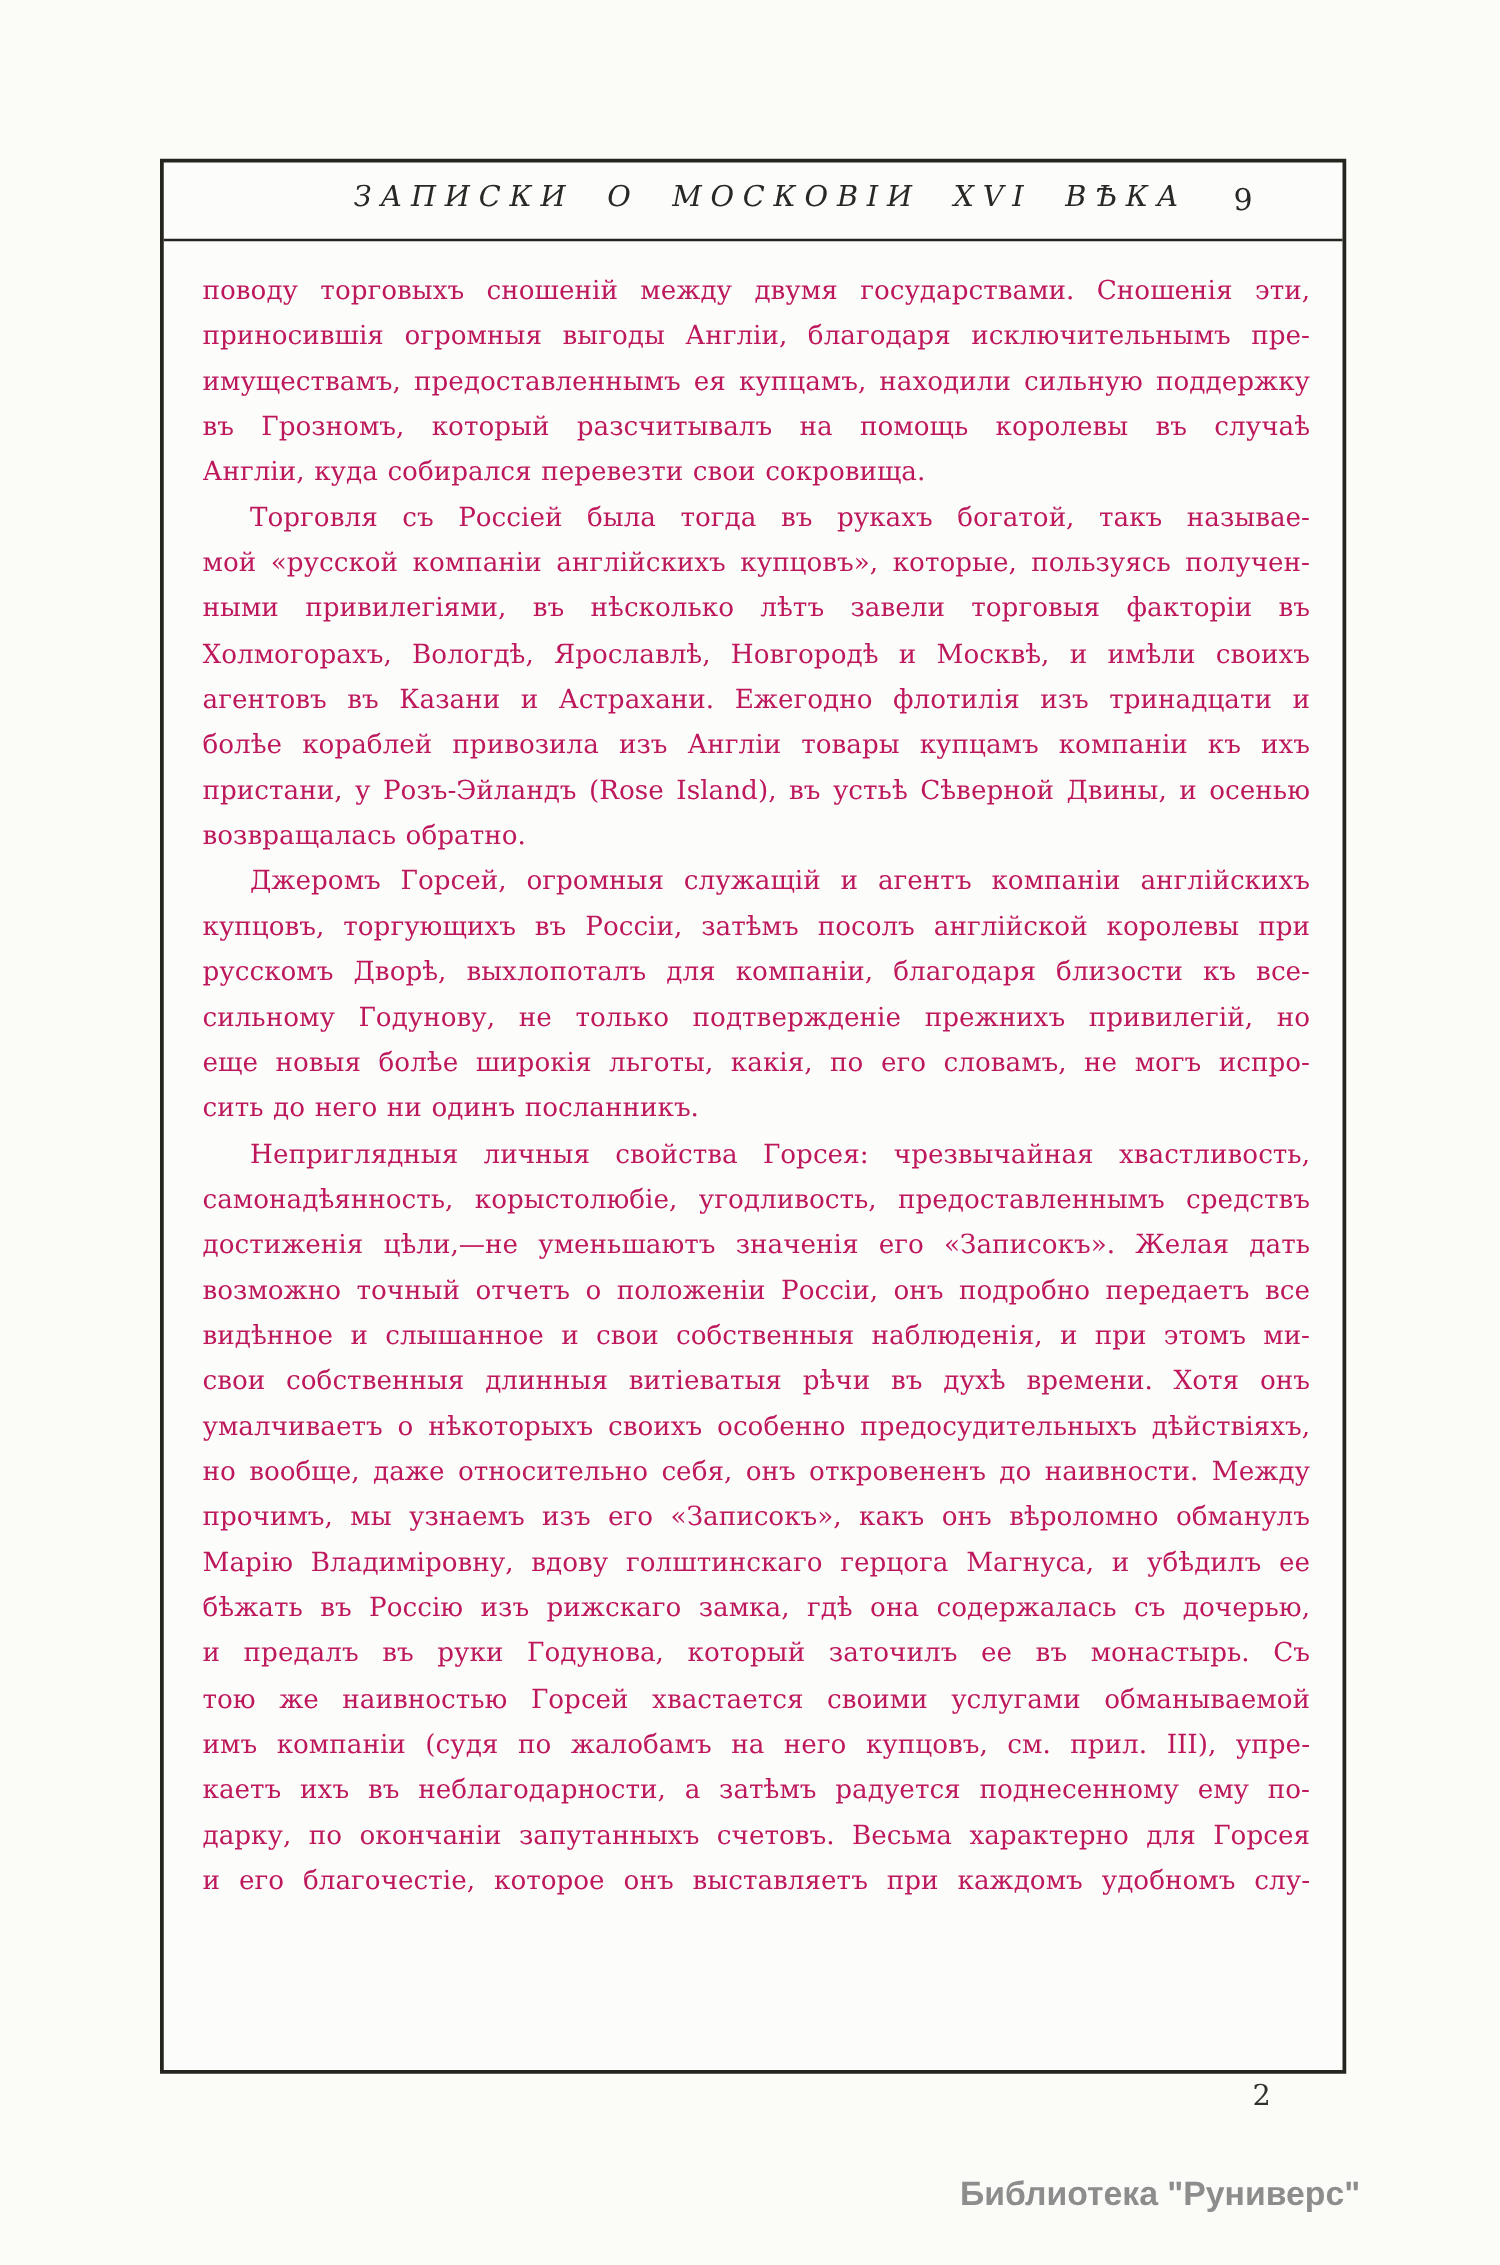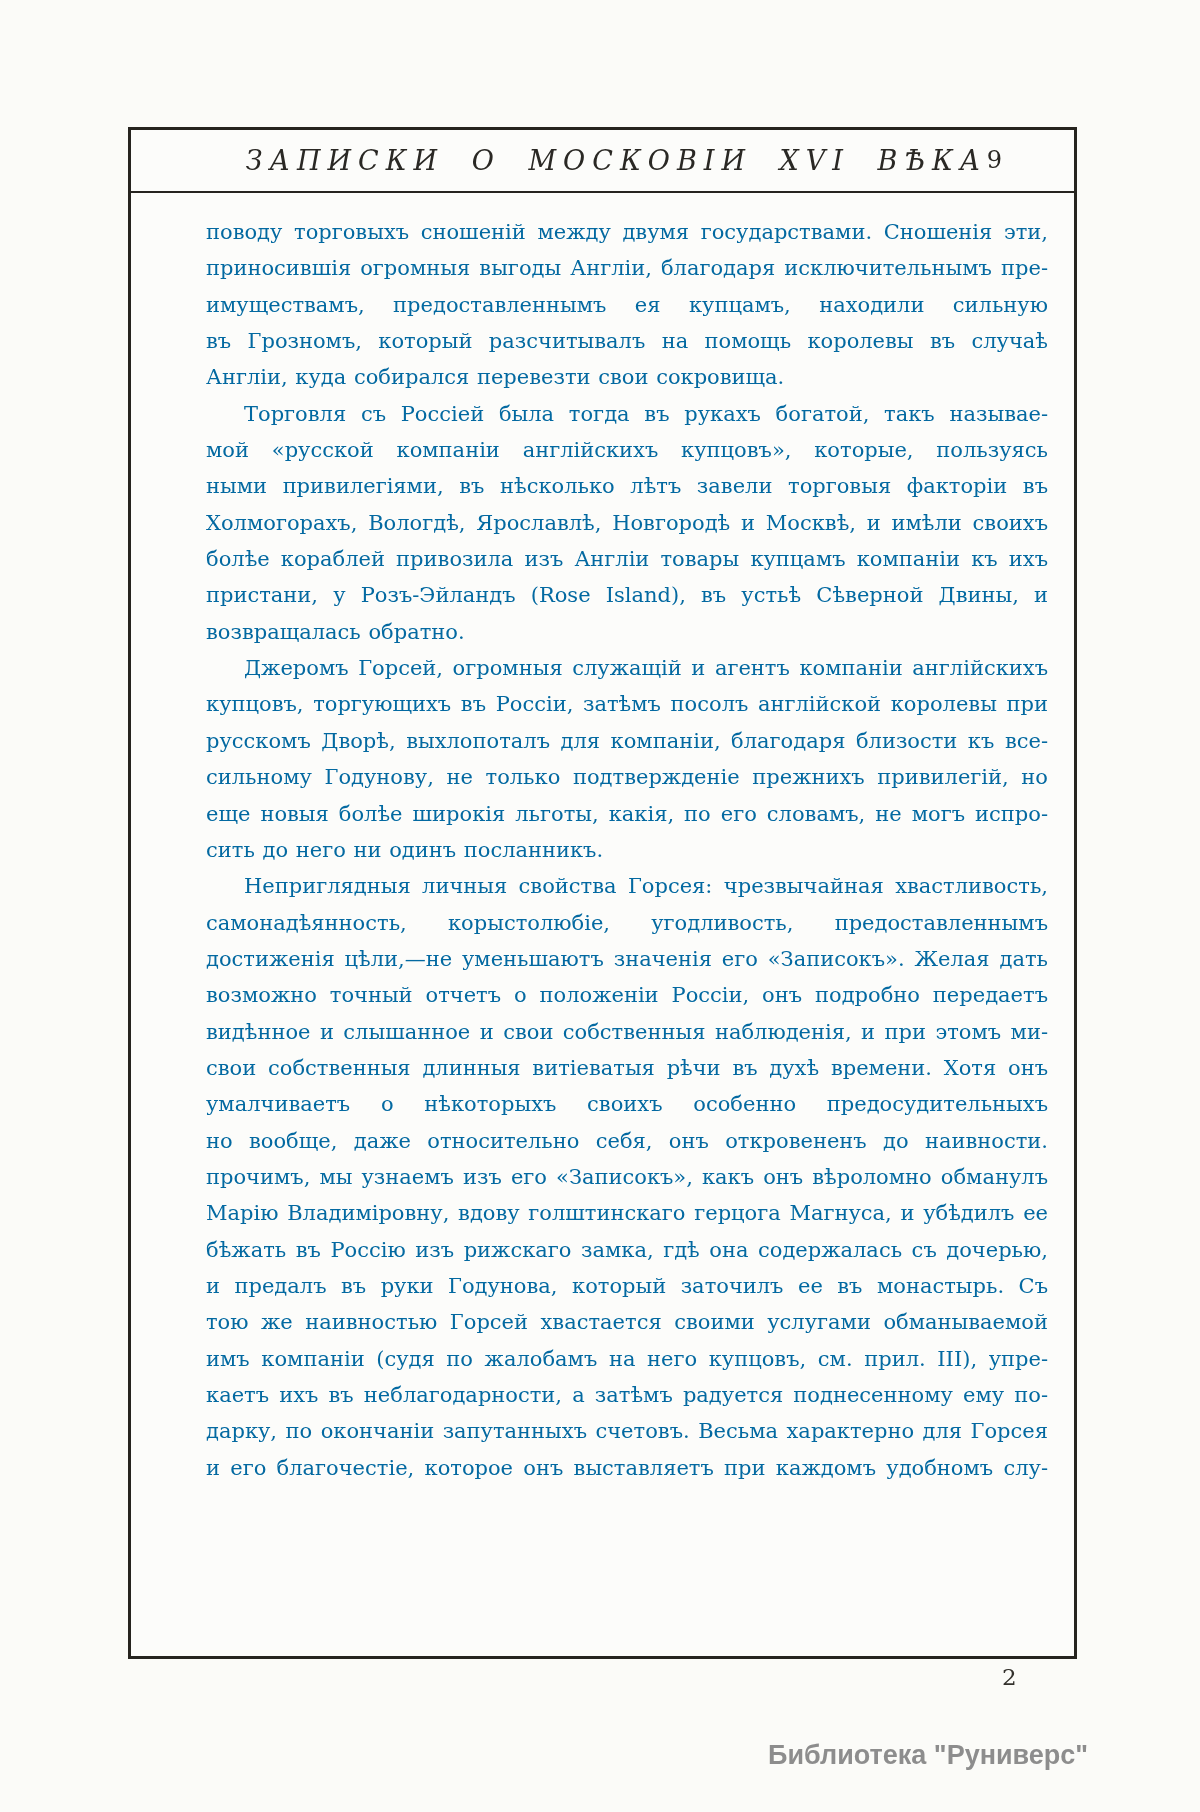--- a/index.html
+++ b/index.html
@@ -30,48 +30,47 @@
     border-bottom: 2px solid #26241f;
     box-sizing: border-box;
   }
   .header-title {
     position: absolute;
     left: 0;
     right: 0;
     top: 15px;
     text-align: center;
     font-style: italic;
-    font-size: 27px;
+    font-size: 23px;
     letter-spacing: 7px;
     word-spacing: 12px;
     color: #2a2824;
     white-space: nowrap;
     margin-left: 28px;
   }
   .page-number {
     position: absolute;
     right: 72px;
     top: 16px;
     font-size: 24px;
     color: #2a2824;
   }
   .text-block {
     padding: 21px 26px 0 31px;
   }
   .line {
     font-size: 21px;
     line-height: 36.35px;
     height: 36.35px;
-    color: #0369a1;
+    color: #be185d;
     text-align: justify;
     text-align-last: justify;
     word-spacing: 1px;
     white-space: normal;
     overflow: hidden;
-    margin-left: 44px;
   }
   .line.ind {
     padding-left: 38px;
   }
   .line.pend {
     text-align-last: left;
   }
   .signature-mark {
     position: absolute;
     left: 1002px;
@@ -103,20 +102,21 @@
   <div class="text-block">
       <div class="line">поводу торговыхъ сношеній между двумя государствами. Сношенія эти,</div>
       <div class="line">приносившія огромныя выгоды Англіи, благодаря исключительнымъ пре-</div>
       <div class="line">имуществамъ, предоставленнымъ ея купцамъ, находили сильную поддержку</div>
       <div class="line">въ Грозномъ, который разсчитывалъ на помощь королевы въ случаѣ</div>
       <div class="line pend">Англіи, куда собирался перевезти свои сокровища.</div>
       <div class="line ind">Торговля съ Россіей была тогда въ рукахъ богатой, такъ называе-</div>
       <div class="line">мой «русской компаніи англійскихъ купцовъ», которые, пользуясь получен-</div>
       <div class="line">ными привилегіями, въ нѣсколько лѣтъ завели торговыя факторіи въ</div>
       <div class="line">Холмогорахъ, Вологдѣ, Ярославлѣ, Новгородѣ и Москвѣ, и имѣли своихъ</div>
+      <div class="line">агентовъ въ Казани и Астрахани. Ежегодно флотилія изъ тринадцати и</div>
       <div class="line">болѣе кораблей привозила изъ Англіи товары купцамъ компаніи къ ихъ</div>
       <div class="line">пристани, у Розъ-Эйландъ (Rose Island), въ устьѣ Сѣверной Двины, и осенью</div>
       <div class="line pend">возвращалась обратно.</div>
       <div class="line ind">Джеромъ Горсей, огромныя служащій и агентъ компаніи англійскихъ</div>
       <div class="line">купцовъ, торгующихъ въ Россіи, затѣмъ посолъ англійской королевы при</div>
       <div class="line">русскомъ Дворѣ, выхлопоталъ для компаніи, благодаря близости къ все-</div>
       <div class="line">сильному Годунову, не только подтвержденіе прежнихъ привилегій, но</div>
       <div class="line">еще новыя болѣе широкія льготы, какія, по его словамъ, не могъ испро-</div>
       <div class="line pend">сить до него ни одинъ посланникъ.</div>
       <div class="line ind">Неприглядныя личныя свойства Горсея: чрезвычайная хвастливость,</div>

